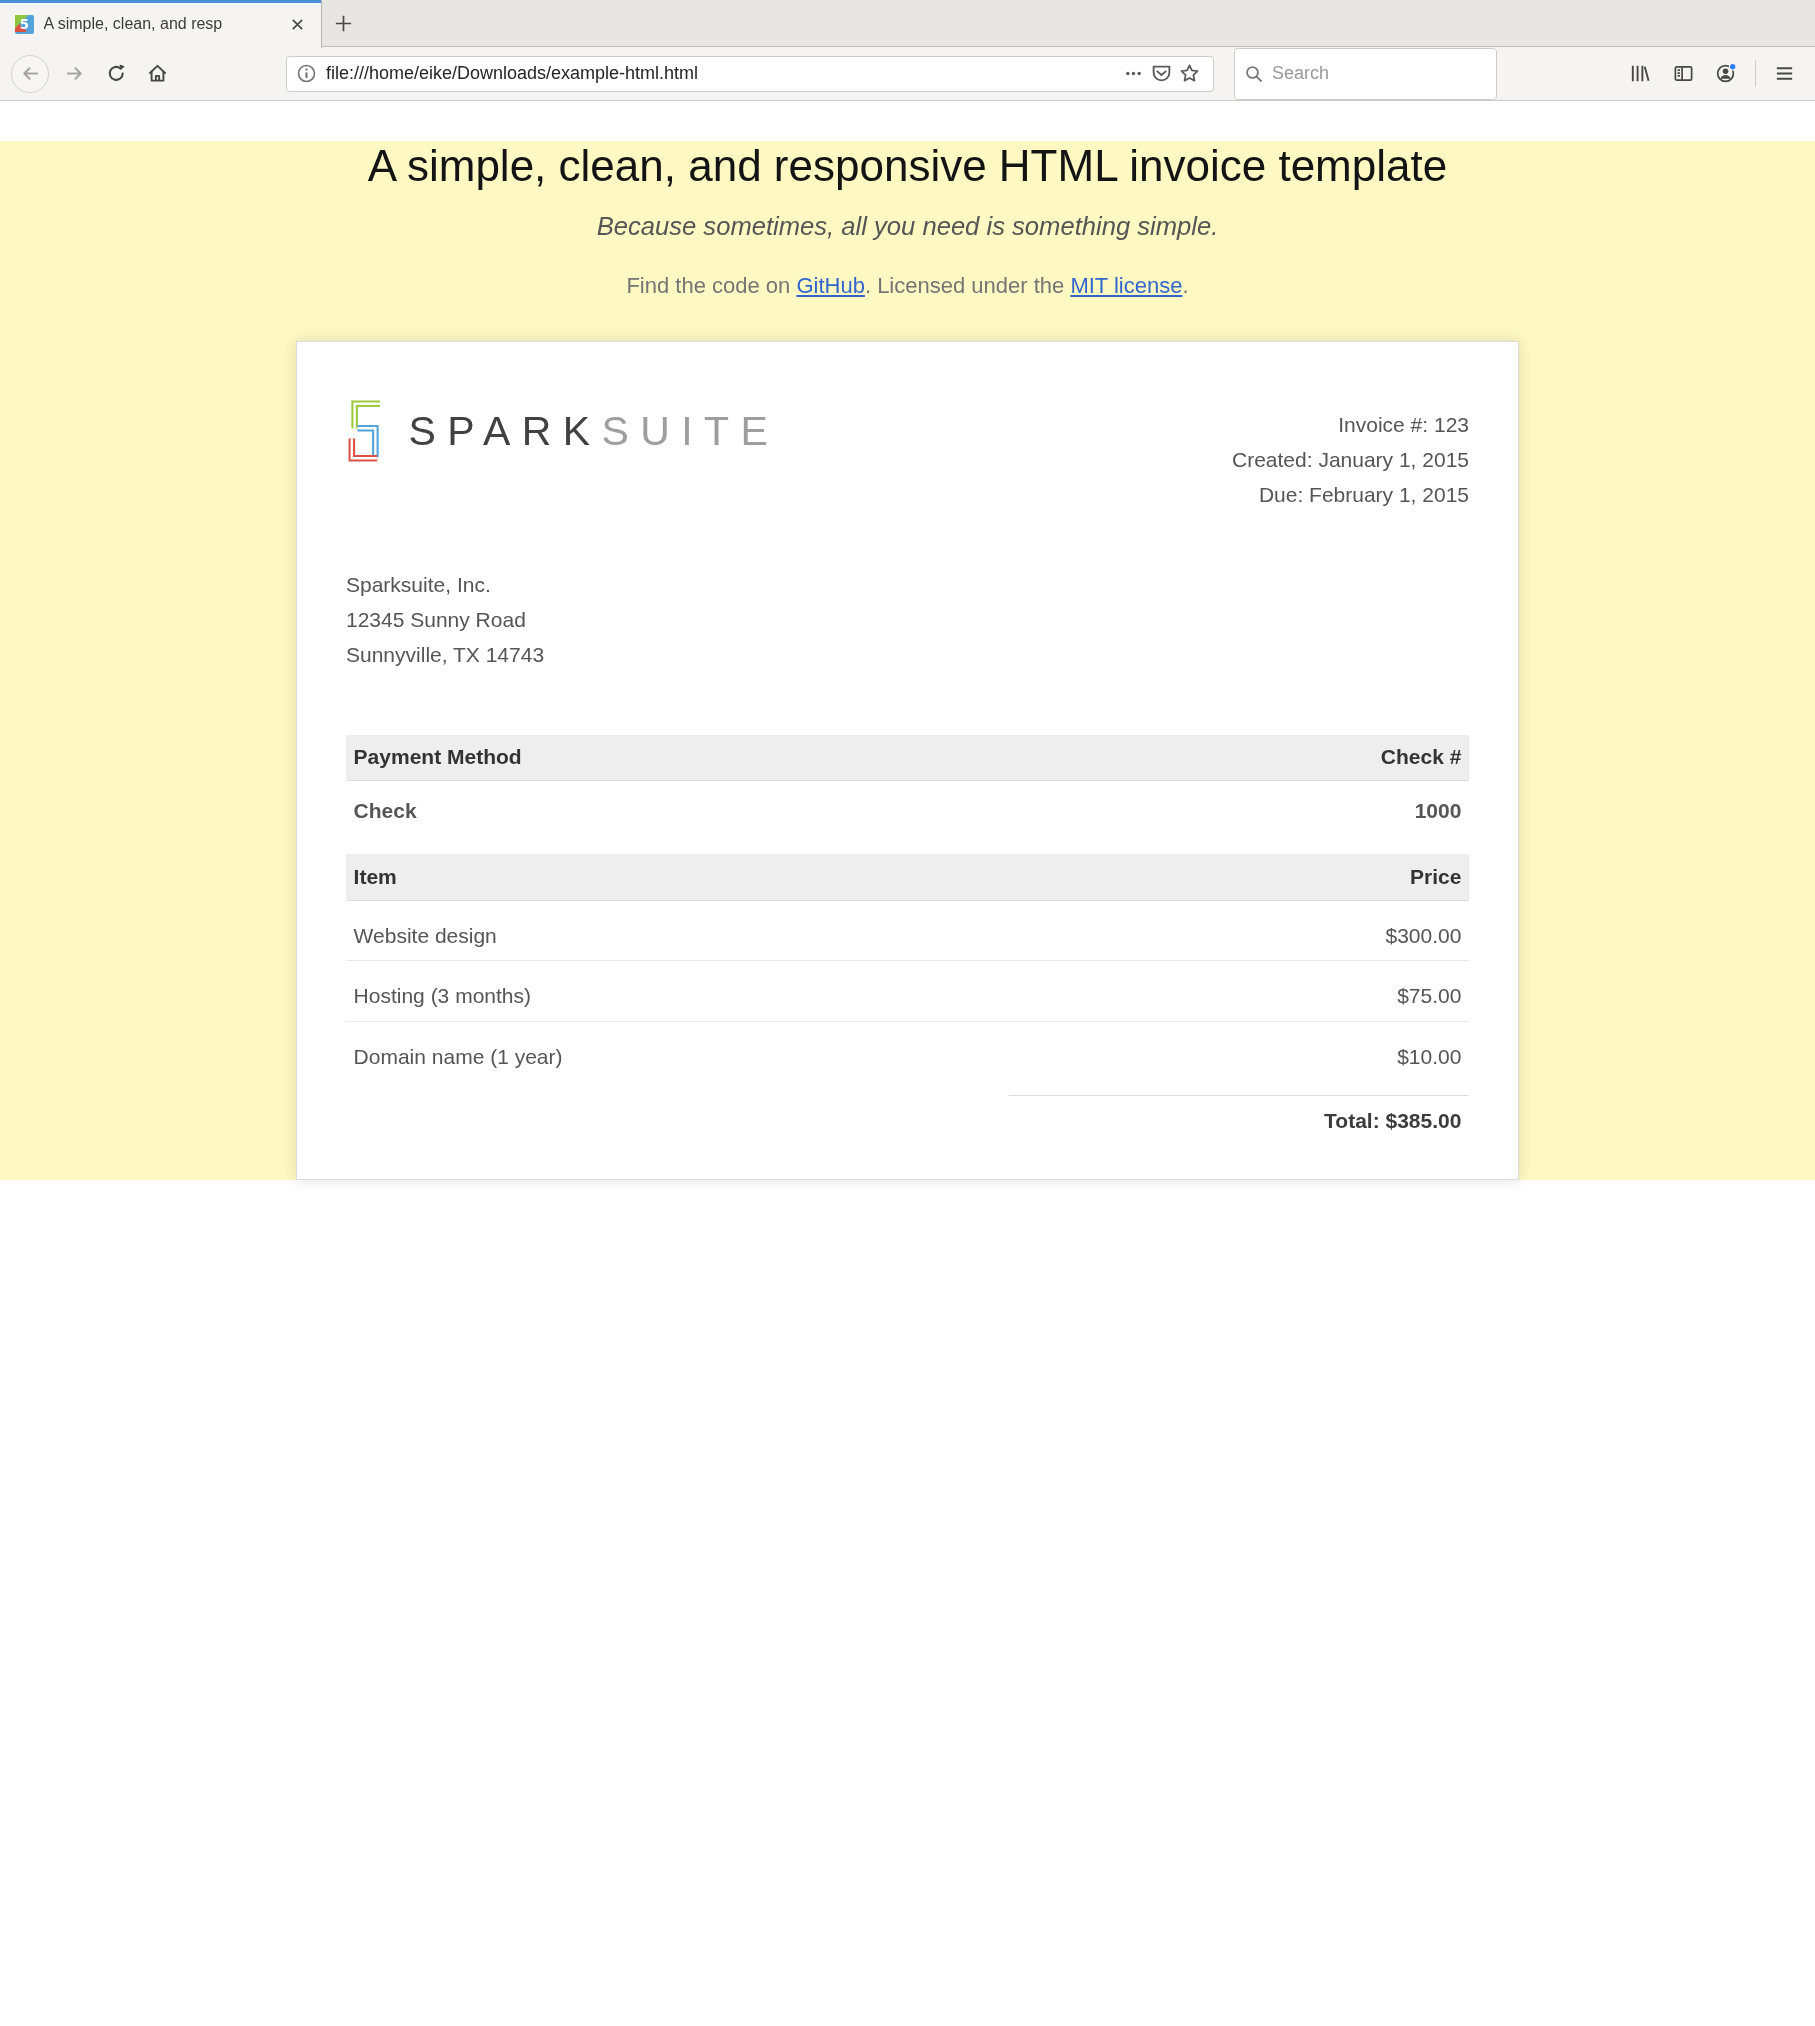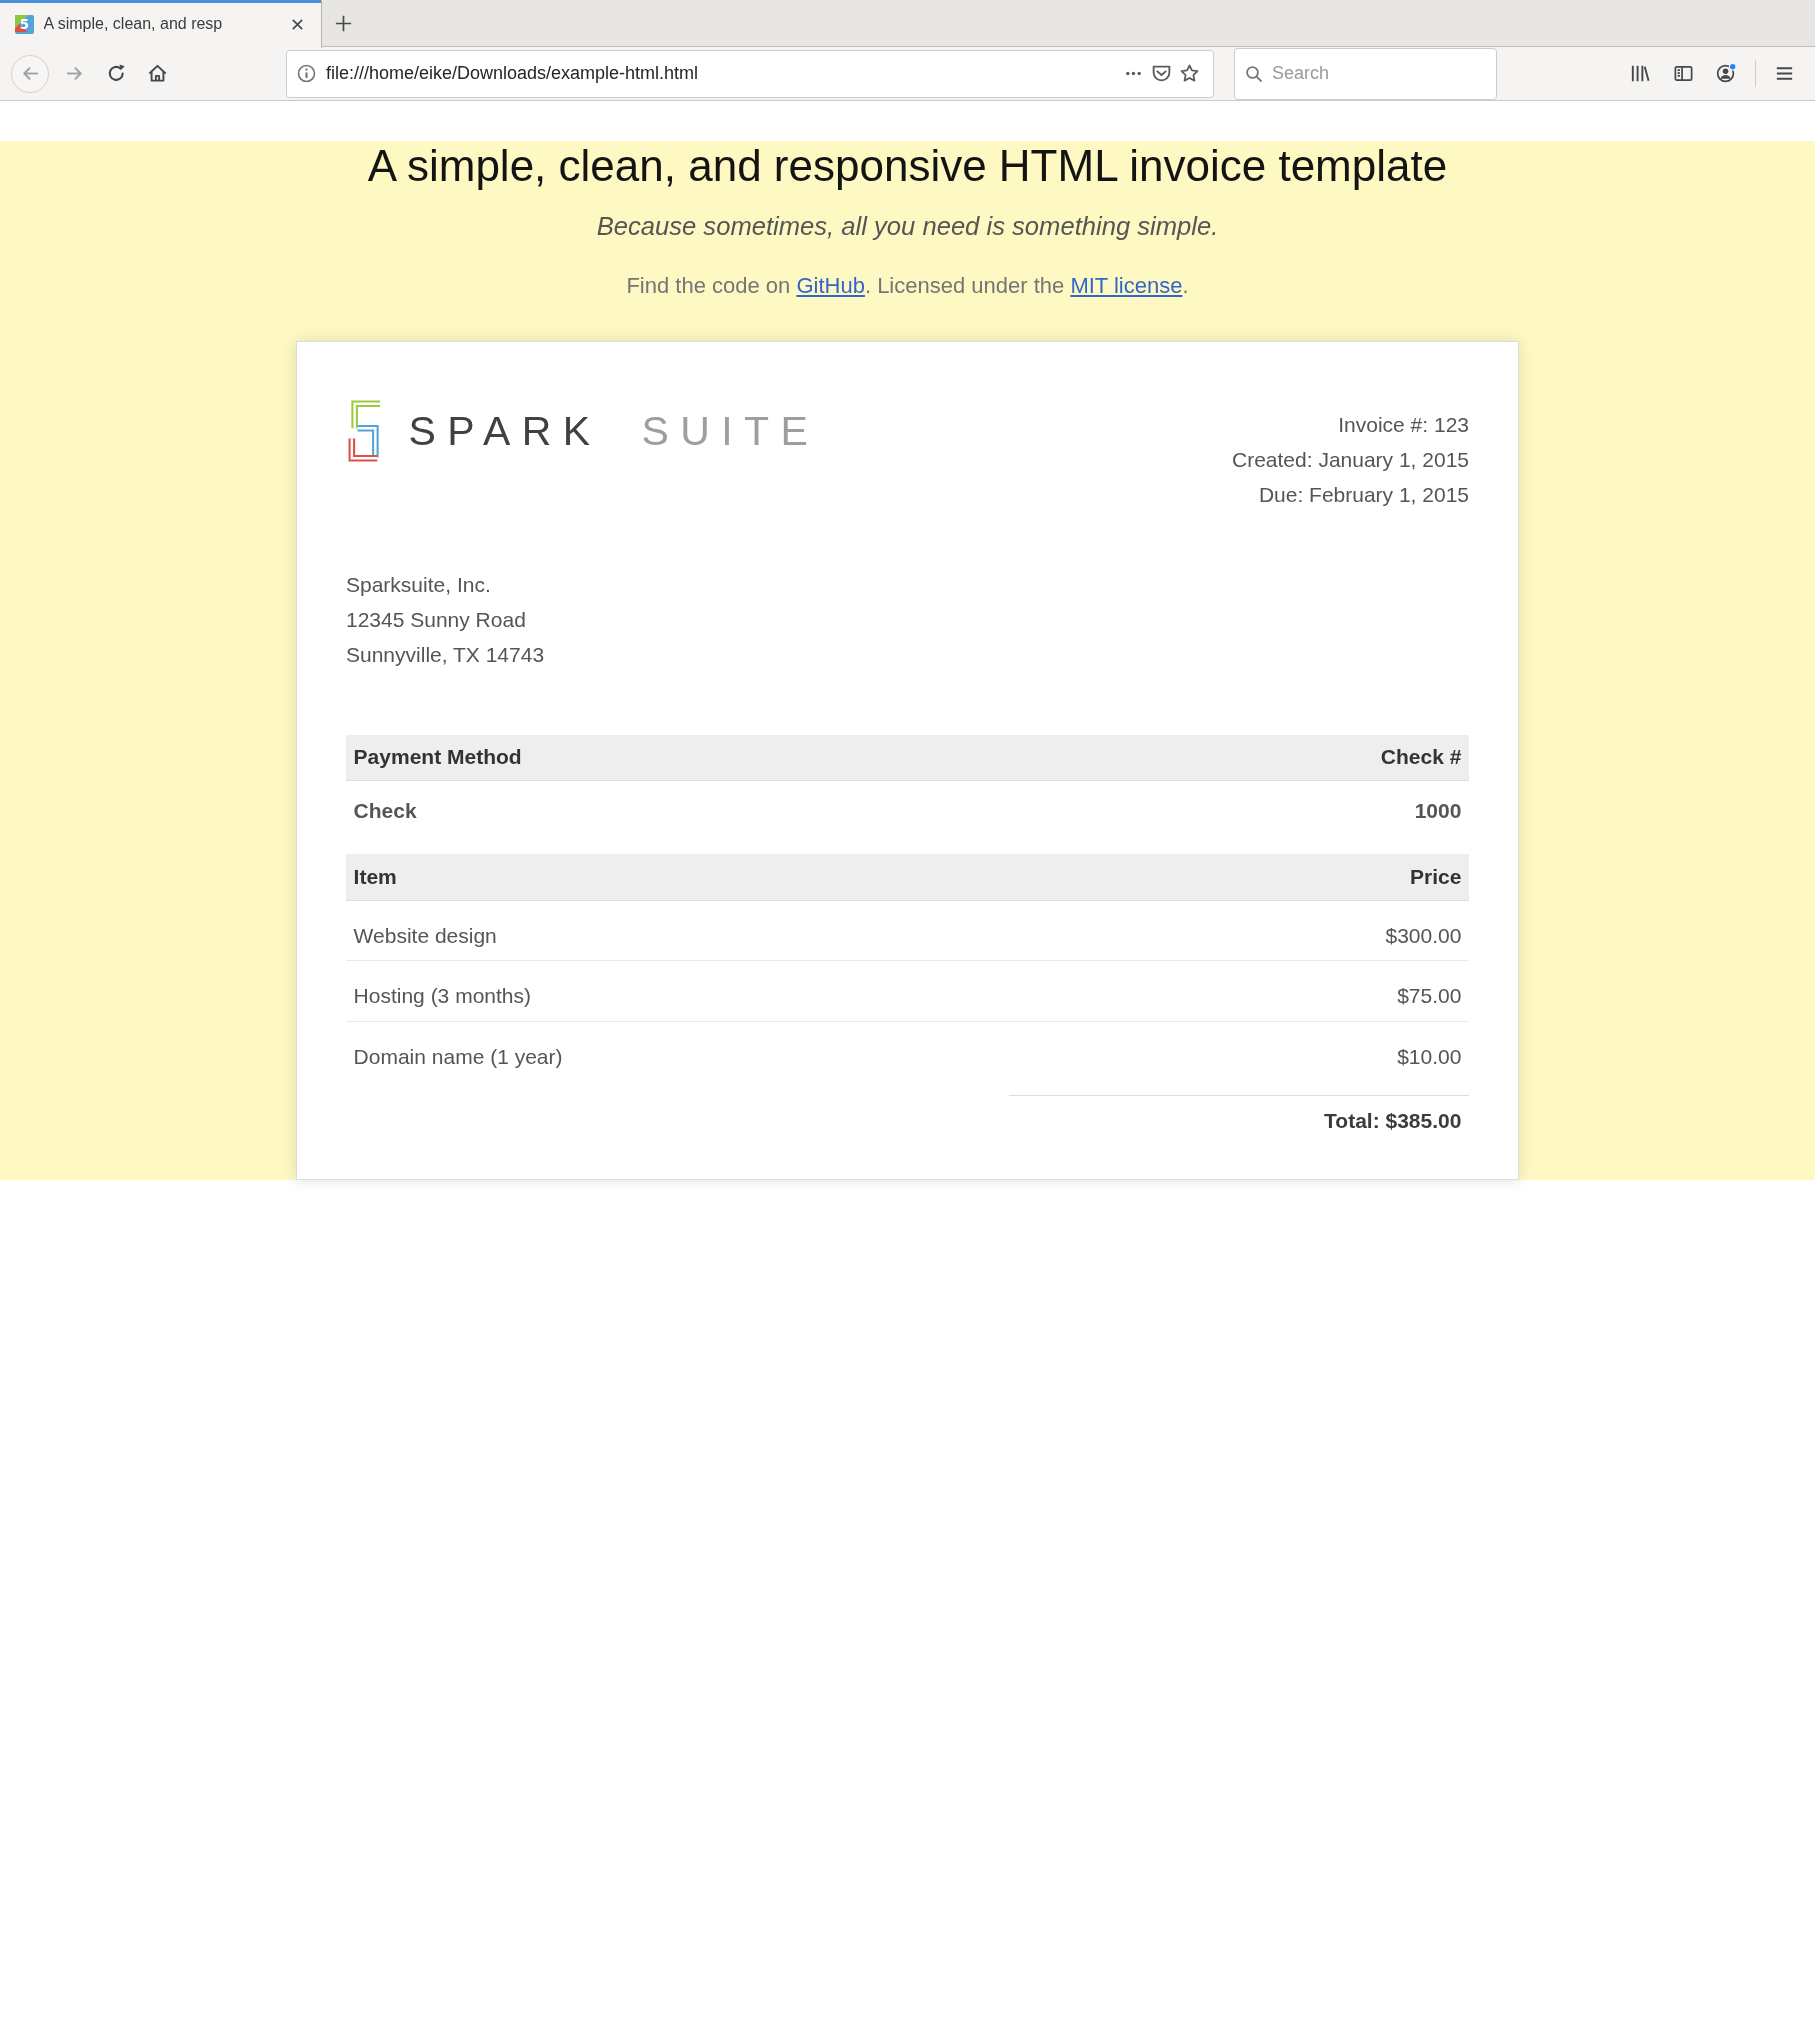--- a/index.html
+++ b/index.html
@@ -25,21 +25,21 @@
 
   .navbar { height: 54px; background: #f5f4f2; border-bottom: 0.9px solid #cccac8;
             display: flex; align-items: center; padding: 0 9.5px 0 11.4px; }
   .nav-circle { width: 38px; height: 38px; border-radius: 50%;
                 border: 0.9px solid #d4d2d0; background: #f7f6f5;
                 display:flex; align-items:center; justify-content:center;
                 color:#a5a5a5; flex: none; }
   .nav-plain { width: 32px; height: 32px; margin-left: 9.5px; color: #a5a5a5; flex:none; }
   .nav-dark  { color: #474747; }
 
-  .urlbar { margin-left: 112px; width: 928px; height: 48px; background: #fff;
+  .urlbar { margin-left: 112px; width: 928px; height: 36px; background: #fff;
             border: 0.9px solid #ccc; border-radius: 3.8px; display: flex;
             align-items: center; padding: 0 9.5px; flex: none; justify-content: flex-end; }
   .url-text { font-size: 18px; color: #24242a; margin-left: 8.5px; white-space: nowrap; }
   .urlbar .spacer { flex: 1; }
   .urlbar-ico { width: 28px; height: 28px; color: #5b5b5b; flex: none; }
 
   .searchbar { margin-left: 20px; width: 263px; height: 52px; background: #fff;
                border: 0.9px solid #ccc; border-radius: 3.8px; display: flex;
                align-items: center; padding: 0 9.5px; flex: none; }
   .search-placeholder { font-size: 18px; color: #999; margin-left: 7.6px; }
@@ -59,21 +59,21 @@
   .find-code a { color: var(--link-blue); text-decoration: underline; cursor: pointer; }
 
   
   .invoice-box { width: 1223px; margin: 42px auto 0; background: #fff;
                  border: 0.9px solid #ddd; box-shadow: 0 0 13.2px rgba(0,0,0,0.13);
                  padding: 57px 49px 36px; color: #555; font-size: 21px; }
   .inv-header { display: flex; justify-content: space-between; align-items: flex-start; }
   .logo { display: flex; align-items: center; }
   .wordmark { margin-left: 24.6px; font-size: 41px; letter-spacing: 11.4px; font-weight: 400; }
   .wm-primary { color: #414141; }
-  .wm-secondary { color: #9e9e9e; margin-left: 40px; }
+  .wm-secondary { color: #9e9e9e; }
   .inv-meta { text-align: right; line-height: 35px; margin-top: 7.6px; }
   .addresses { display: flex; justify-content: space-between; margin-top: 55px;
                line-height: 35px; }
   .addr-right { text-align: right; }
 
   table.inv { width: 100%; border-collapse: collapse; }
   table.inv td { padding: 5.7px 7.6px; line-height: 34px; }
   table.inv col.c1 { width: 59%; }
   table.inv col.c2 { width: 41%; }
   tr.heading td { background: #eee; border-bottom: 0.9px solid #ddd;

